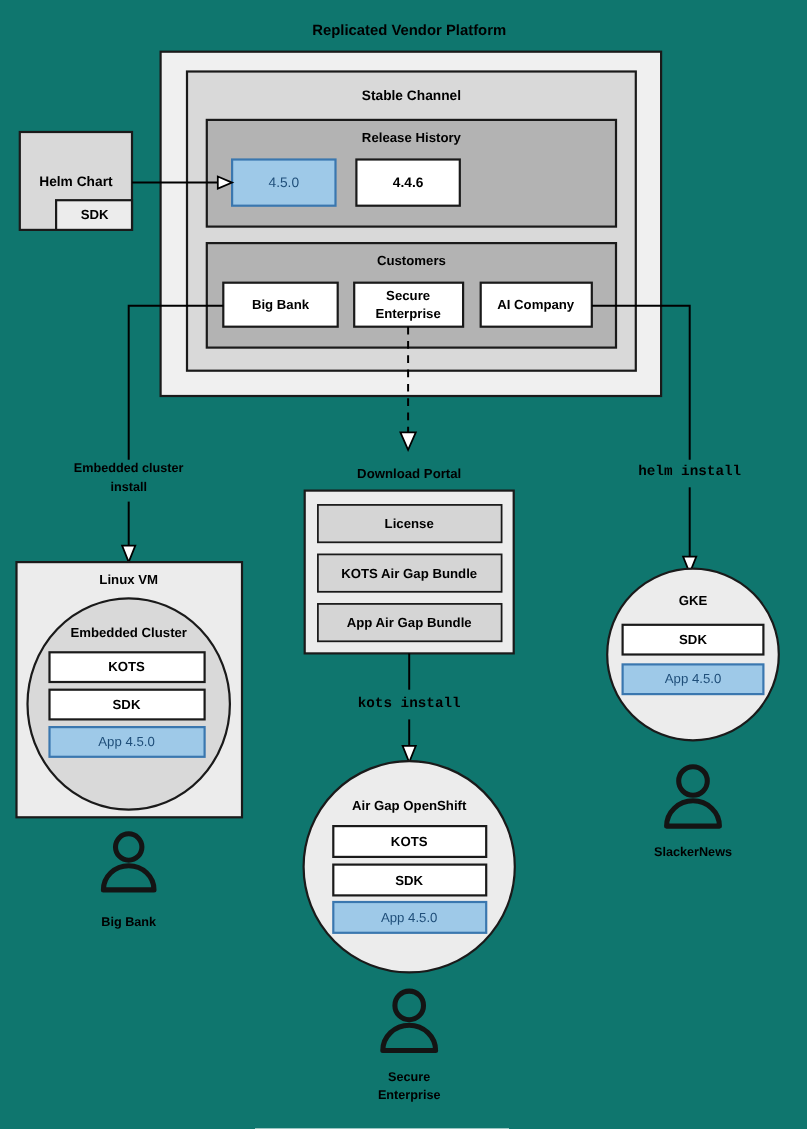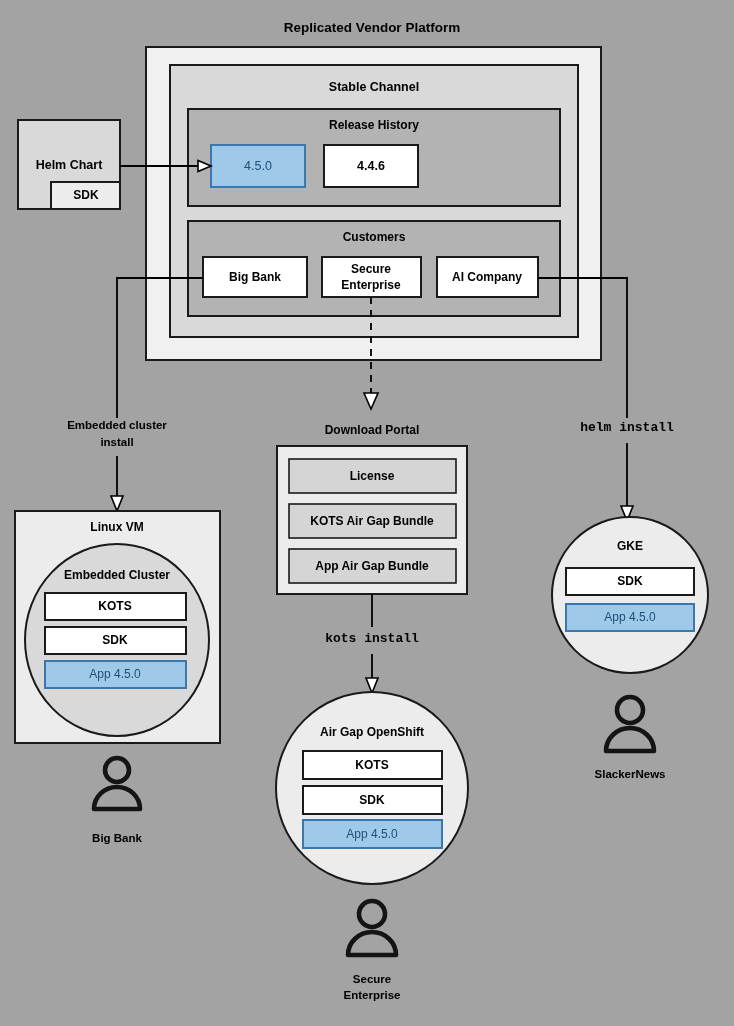--- a/index.html
+++ b/index.html
@@ -8,21 +8,21 @@
     background: #ffffff;
   }
   body {
     font-family: "Liberation Sans", sans-serif;
     color: #000000;
   }
   #canvas {
     position: relative;
     width: 734px;
     height: 1026px;
-    background: #a3a3a3;
+    background: #0f766e;
     overflow: hidden;
   }
   svg#diagram {
     position: absolute;
     top: 0;
     left: 0;
     width: 734px;
     height: 1026px;
   }
   .lbl {

